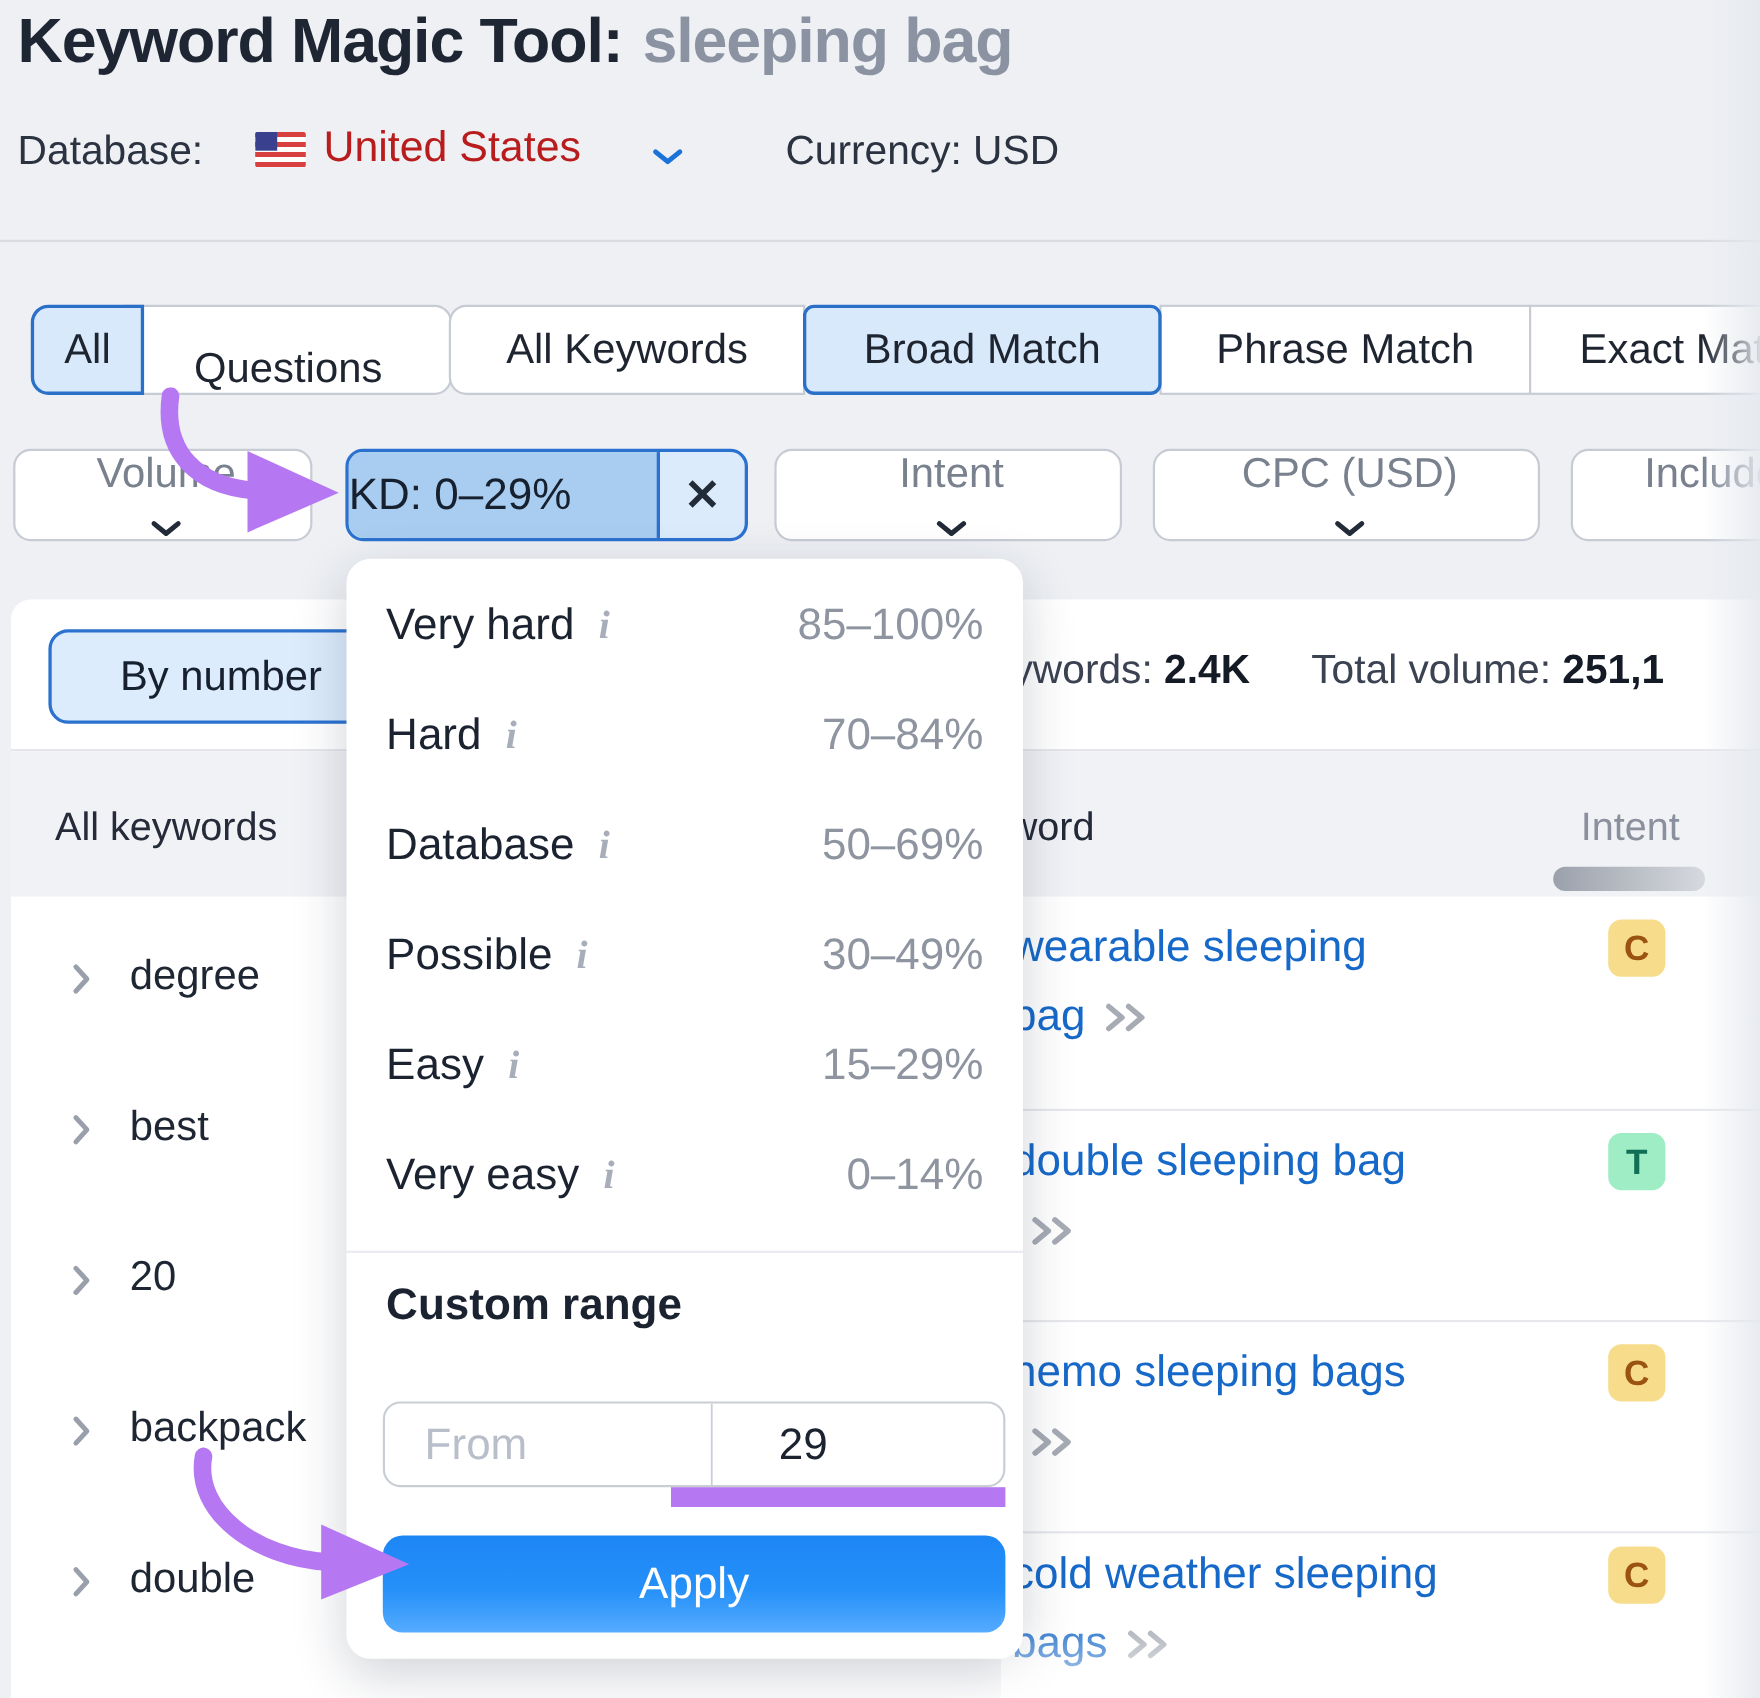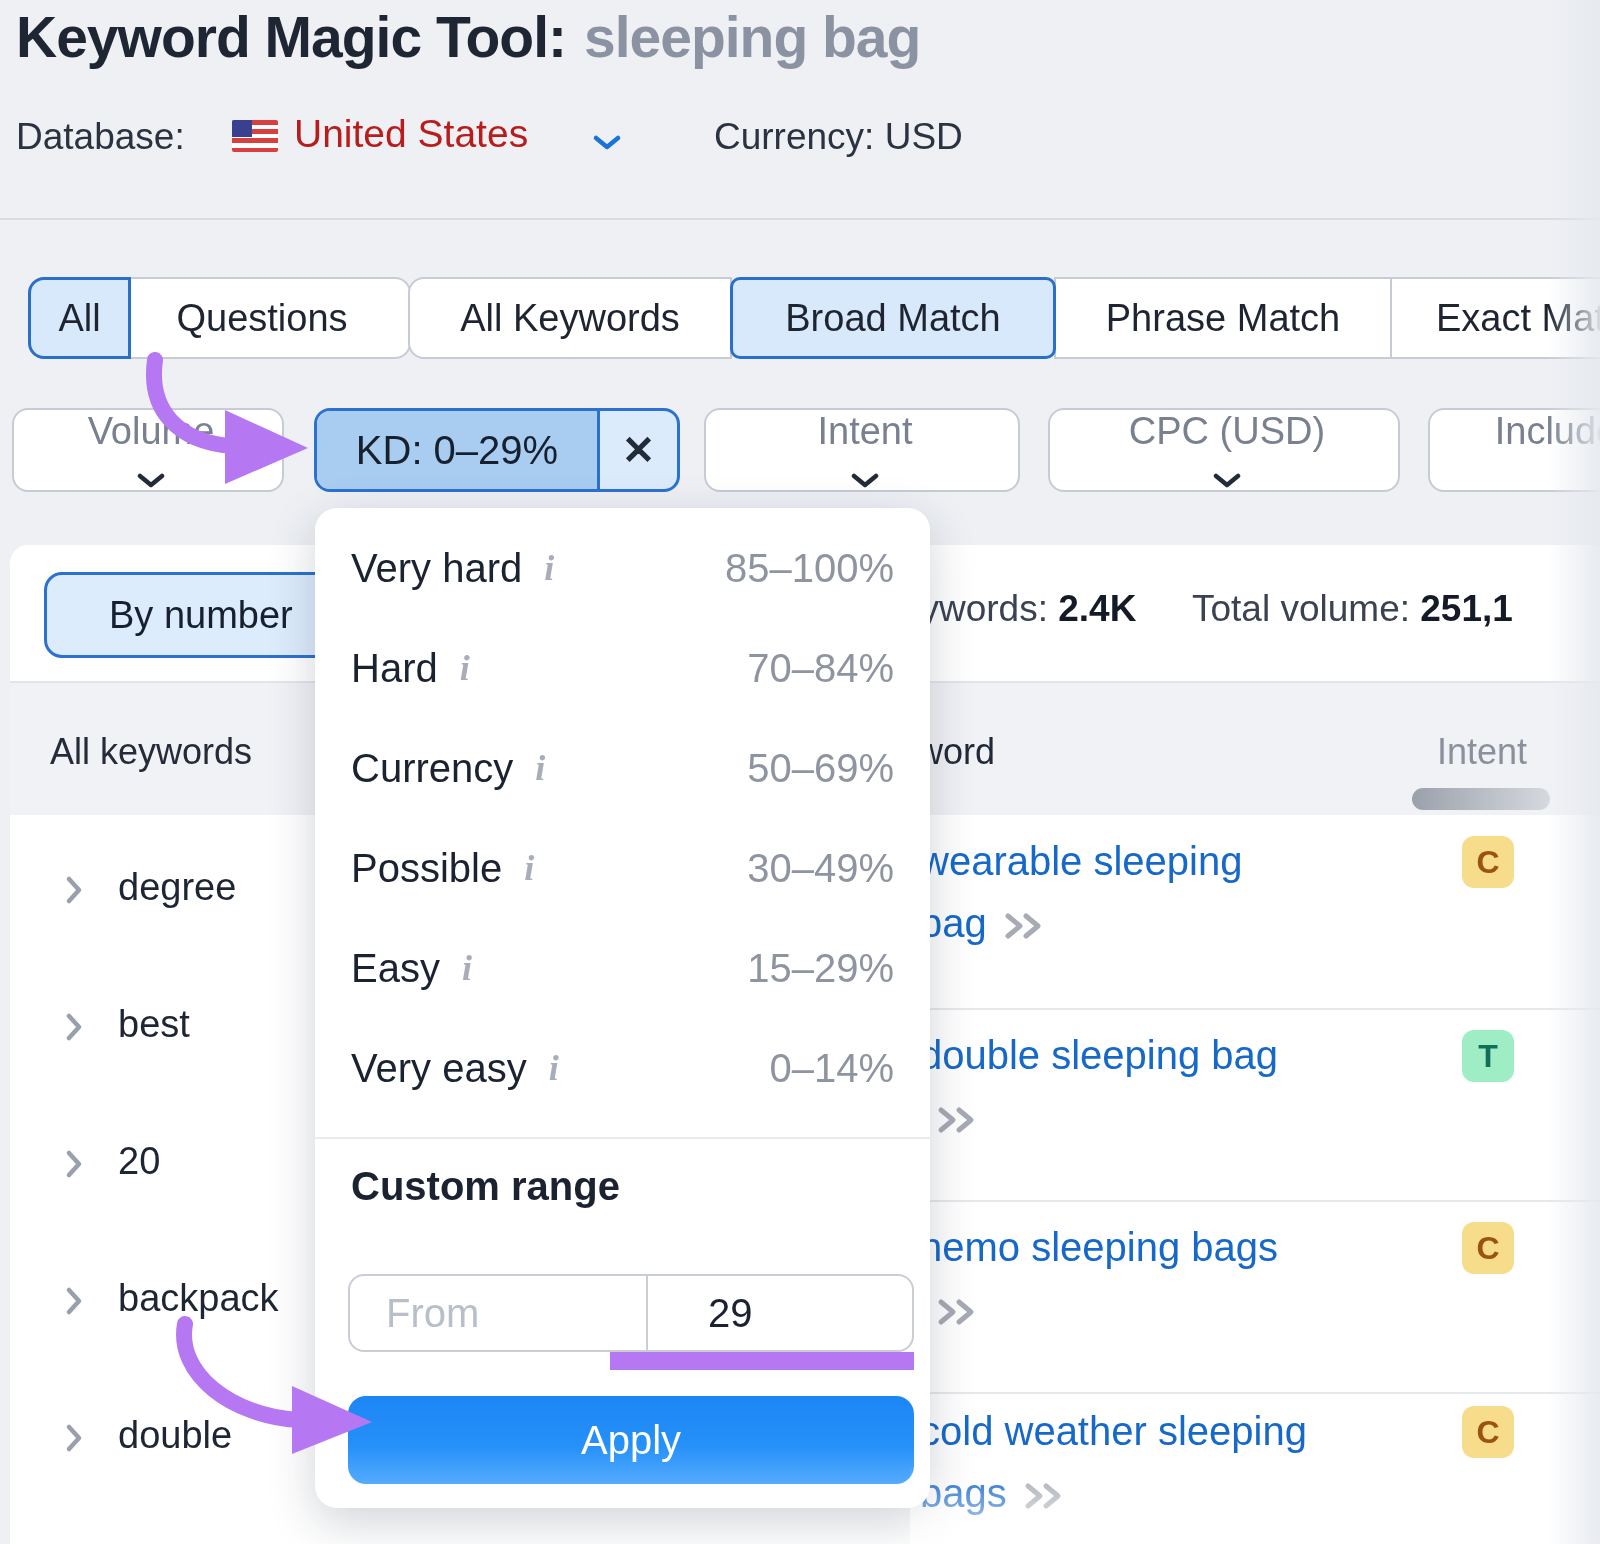--- a/index.html
+++ b/index.html
@@ -23,21 +23,21 @@
        display:flex;align-items:center;justify-content:center;font-size:38px;color:#1e2530;}
   .seg.sel{background:#d9e9fc;border:3px solid #2a70c8;z-index:2;}
 
   
   .chip{top:408px;height:84px;background:#fff;border:2px solid #c7cbd4;box-sizing:border-box;
         border-radius:16px;display:flex;align-items:center;justify-content:space-between;
         padding:0 30px 0 36px;font-size:38px;color:#79818f;flex-direction:column;}
   .kd-chip{left:314px;top:408px;width:366px;height:84px;border:3px solid #2b72cf;border-radius:16px;
            box-sizing:border-box;background:#dcebfb;display:flex;overflow:hidden;z-index:3;}
   .kd-left{width:283px;height:100%;background:#a9cdf1;border-right:3px solid #2b72cf;box-sizing:border-box;
-           display:flex;align-items:center;justify-content:center;font-size:40px;color:#17202e;}
+           display:flex;align-items:center;font-size:40px;color:#17202e;}
   .kd-x{flex:1;display:flex;align-items:center;justify-content:center;font-size:40px;font-weight:700;color:#222b38;}
 
   
   .card{left:10px;top:545px;width:1590px;height:999px;background:#ffffff;border-radius:18px 0 0 0;}
   .bynum{left:44px;top:572px;width:368px;height:86px;background:#ddecfc;border:3px solid #2b72cf;
          border-radius:18px;box-sizing:border-box;display:flex;align-items:center;padding-left:62px;
          font-size:38px;color:#17202e;}
   .stats{top:588px;font-size:37px;color:#3b4252;}
   .stats b{color:#141a26;}
   .stats-div{left:10px;top:681px;width:1590px;height:2px;background:#e3e5ea;}
@@ -106,21 +106,21 @@
     <svg width="30" height="18">
         <path d="M4 4 L15 13 L26 4" stroke="#1a73d9" stroke-width="4.5" fill="none" stroke-linecap="round" stroke-linejoin="round"></path>
       </svg>
   </span>
   <span class="abs meta-label" style="left:714px;top:116px;">Currency: USD</span>
   <div class="abs divider-top"></div>
 
   <div class="abs seg sel" style="left:28px;width:103px;border-radius:16px 0 0 16px;">
       <span>All</span>
     </div>
-  <div class="abs seg" style="left:113px;width:298px;border-radius:0 16px 16px 0;">
+  <div class="abs seg" style="left:113px;width:298px;border-radius:0 16px 16px 0;align-items:flex-end;">
       <span>Questions</span>
     </div>
 
   <div class="abs seg" style="left:408px;width:324px;border-radius:16px 0 0 16px;">
       <span>All Keywords</span>
     </div>
   <div class="abs seg sel" style="left:730px;width:326px;border-radius:10px;">
       <span>Broad Match</span>
     </div>
   <div class="abs seg" style="left:1054px;width:338px;">
@@ -254,21 +254,21 @@
       <span class="lbl">Very hard</span>
       <span class="info">i</span>
       <span class="rng">85–100%</span>
     </div>
     <div class="opt" style="top:110px;">
       <span class="lbl">Hard</span>
       <span class="info">i</span>
       <span class="rng">70–84%</span>
     </div>
     <div class="opt" style="top:210px;">
-      <span class="lbl">Currency</span>
+      <span class="lbl">Database</span>
       <span class="info">i</span>
       <span class="rng">50–69%</span>
     </div>
     <div class="opt" style="top:310px;">
       <span class="lbl">Possible</span>
       <span class="info">i</span>
       <span class="rng">30–49%</span>
     </div>
     <div class="opt" style="top:410px;">
       <span class="lbl">Easy</span>

